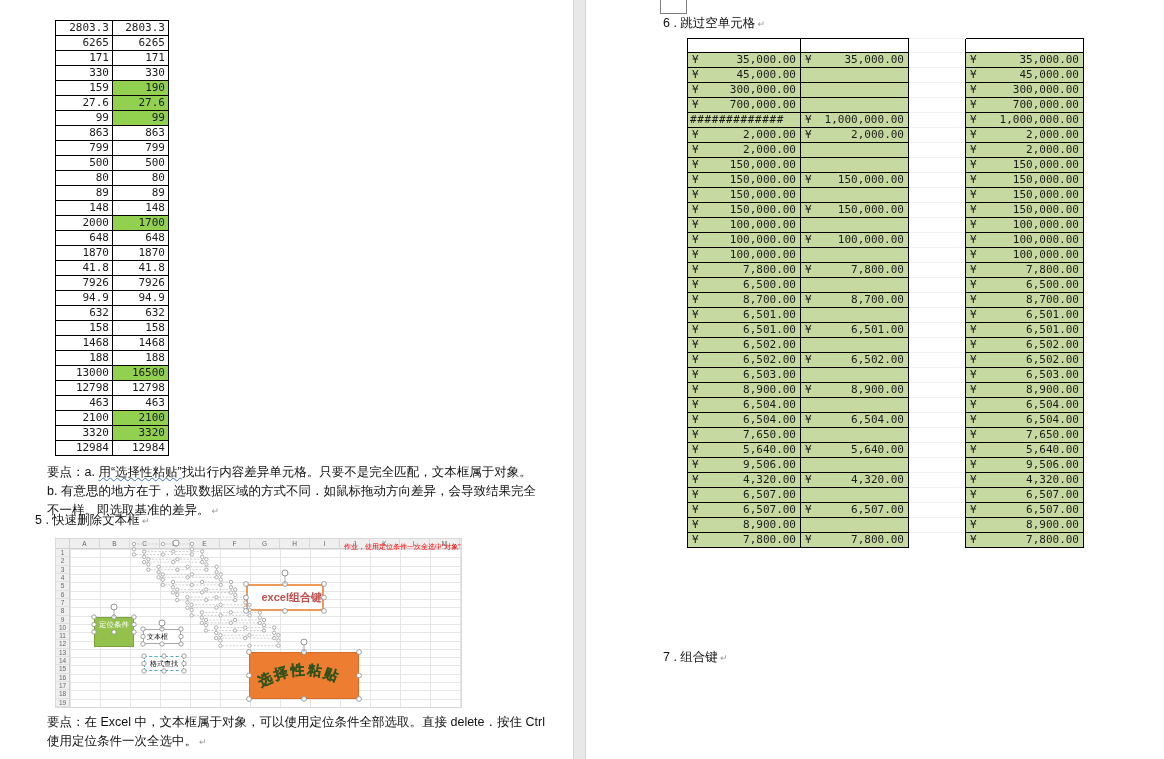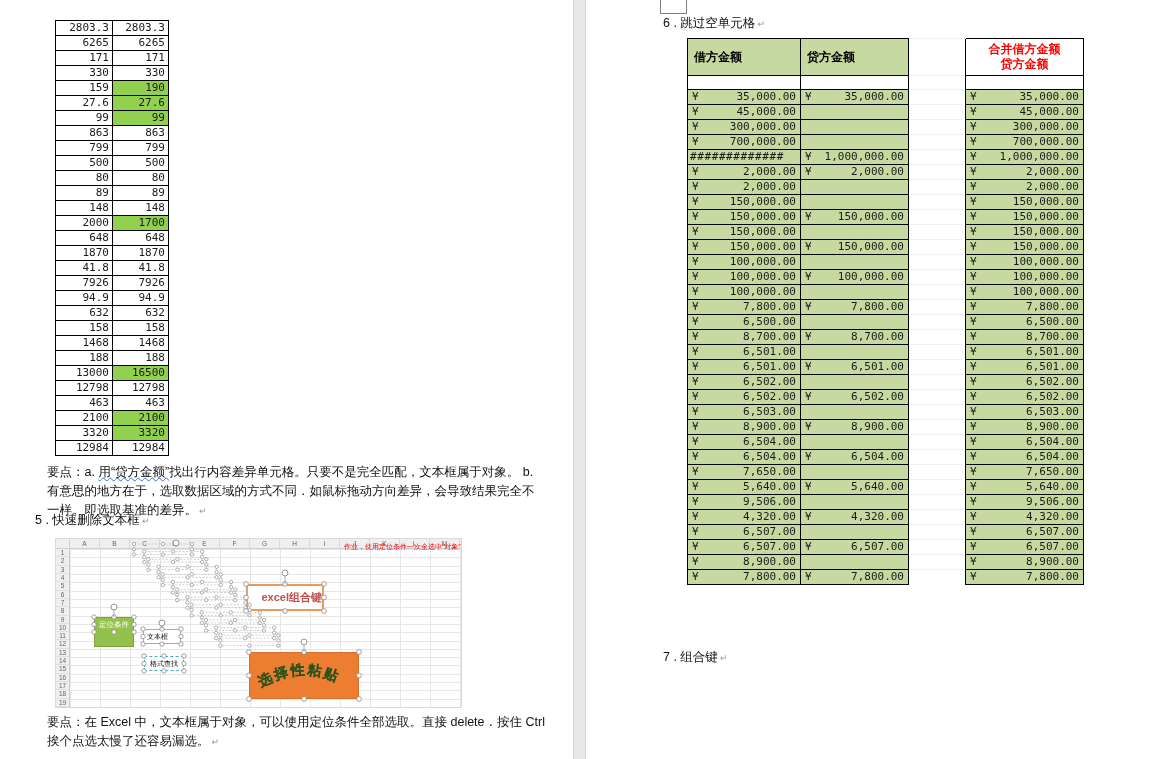--- a/index.html
+++ b/index.html
@@ -194,21 +194,21 @@
           <td class="hl">3320</td>
         </tr>
         <tr>
           <td>12984</td>
           <td>12984</td>
         </tr>
       </tbody>
   </table>
 
   <div class="para" style="left:47px;top:463px;width:497px;">
-    <span>要点：a. </span><span class="wavy">用“贷方金额”</span><span>找出行内容差异单元格。只要不是完全匹配，文本框属于对象。</span>
+    <span>要点：a. </span><span class="wavy">用“选择性粘贴”</span><span>找出行内容差异单元格。只要不是完全匹配，文本框属于对象。</span>
     <span>b. 有意思的地方在于，选取数据区域的方式不同．如鼠标拖动方向差异，会导致结果完全不一样。即选取基准的差异。</span><span class="pmark">↵</span>
   </div>
 
   <div class="para" style="left:35px;top:511px;">
     <span>5 . 快速删除文本框</span><span class="pmark">↵</span>
   </div>
 
   <div id="mini-excel">
     <div id="me-corner"></div>
     <div id="me-colhdr">
@@ -423,21 +423,21 @@
         <circle cx="248" cy="160" r="2.4" fill="#fff" stroke="#8a8a8a" stroke-width="0.8"></circle>
         <circle cx="303" cy="160" r="2.4" fill="#fff" stroke="#8a8a8a" stroke-width="0.8"></circle>
         <line x1="248" y1="106" x2="248" y2="113" stroke="#9a9a9a" stroke-width="0.8"></line>
         <circle cx="248" cy="103" r="3" fill="#fff" stroke="#8a8a8a" stroke-width="0.9"></circle>
         <path id="warc" d="M 201 151 Q 248 120 295 151" fill="none"></path>
         <text font-size="14" font-weight="bold" fill="#4F7A28" stroke="#324F1A" stroke-width="0.35" letter-spacing="2" font-family="&quot;Liberation Sans&quot;,sans-serif"><textPath href="#warc" xlink:href="#warc" startOffset="5%">选择性粘贴</textPath></text>
       </svg>
   </div>
 
   <div class="para" style="left:47px;top:713px;width:500px;">
-    <span>要点：在 Excel 中，文本框属于对象，可以使用定位条件全部选取。直接 delete．按住 Ctrl 挨个点选太慢了还容易漏选。</span><span class="pmark">↵</span>
+    <span>要点：在 Excel 中，文本框属于对象，可以使用定位条件全部选取。直接 delete．按住 Ctrl 使用定位条件一次全选中。</span><span class="pmark">↵</span>
   </div>
 </div>
 
 <div id="page-divider"></div>
 
 <div class="page" id="right-page">
 
   <div id="remnant-cell"></div>
 
   <div class="para" style="left:77px;top:14px;">
@@ -446,29 +446,20 @@
 
   <table id="ledger-table">
     <colgroup>
       <col style="width:113px">
         <col style="width:108px">
         <col style="width:57px">
         <col style="width:118px">
     </colgroup>
     <thead>
       <tr>
-        <th class="green b">借方金额</th>
-        <th class="green b">贷方金额</th>
-        <th class="gap"></th>
-        <th class="merged b">
-          <span style="display:block">合并借方金额</span>
-          <span style="display:block">贷方金额</span>
-        </th>
-      </tr>
-      <tr>
         <td class="white b"></td>
         <td class="white b"></td>
         <td class="gap"></td>
         <td class="white b"></td>
       </tr>
     </thead>
     <tbody>
         <tr>
           <td class="amt b">
             <span class="money">

